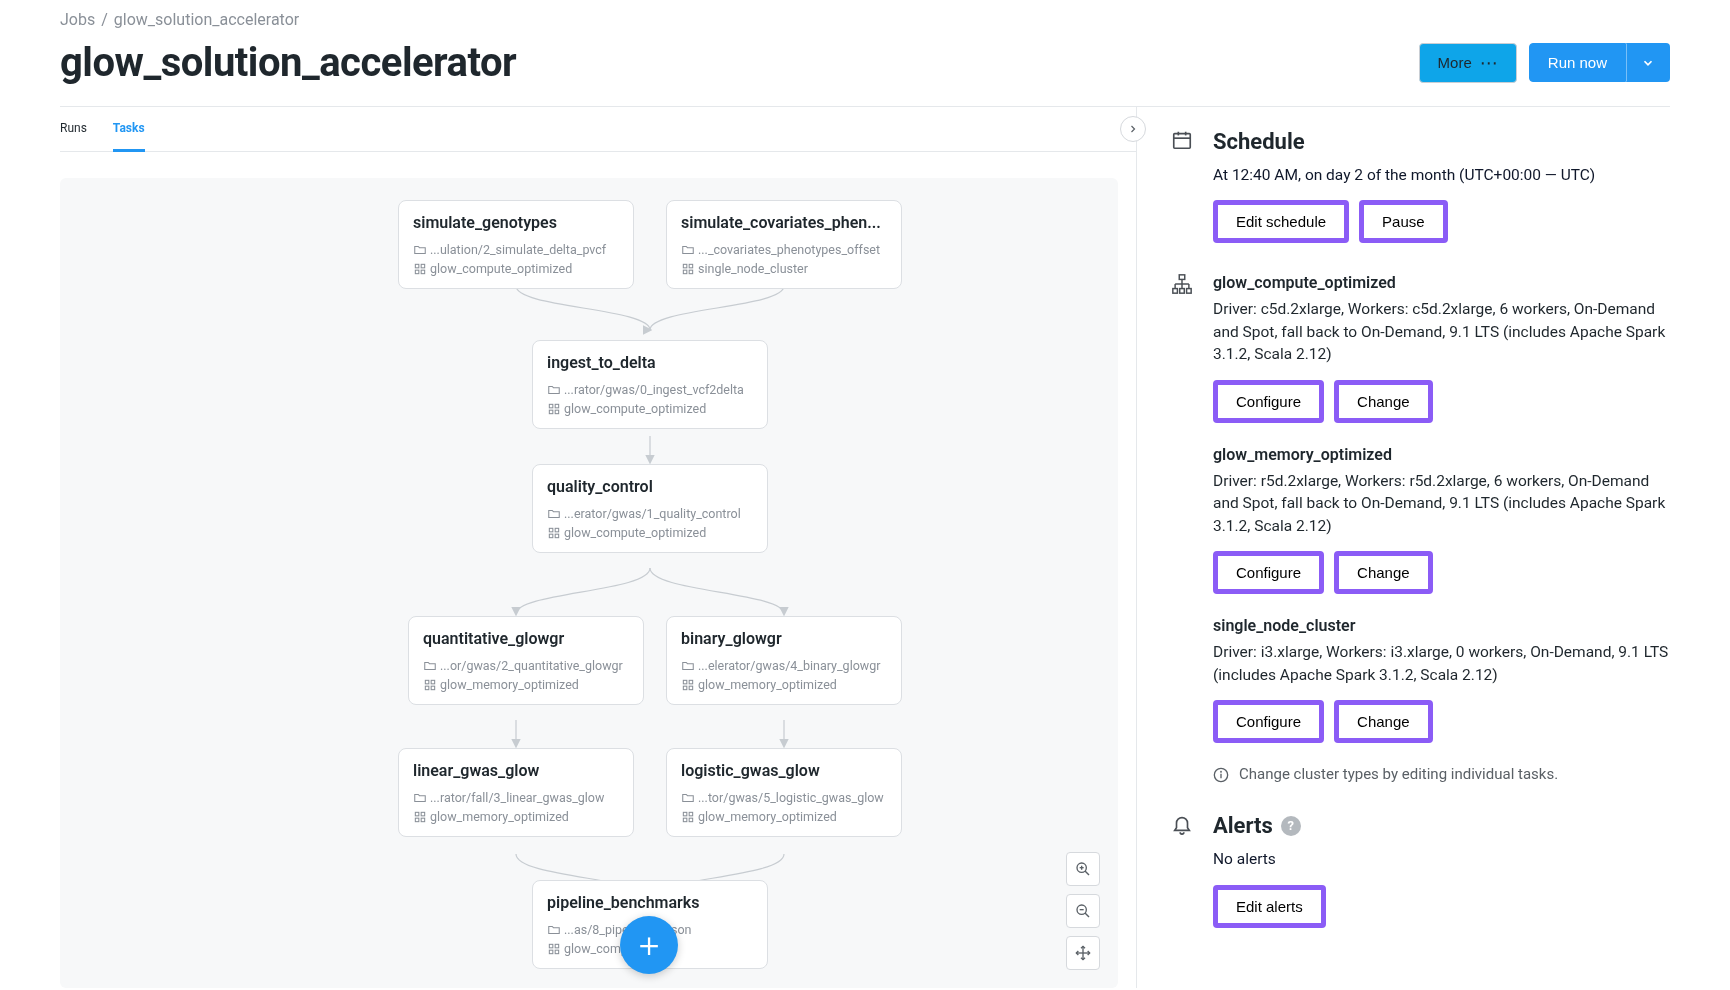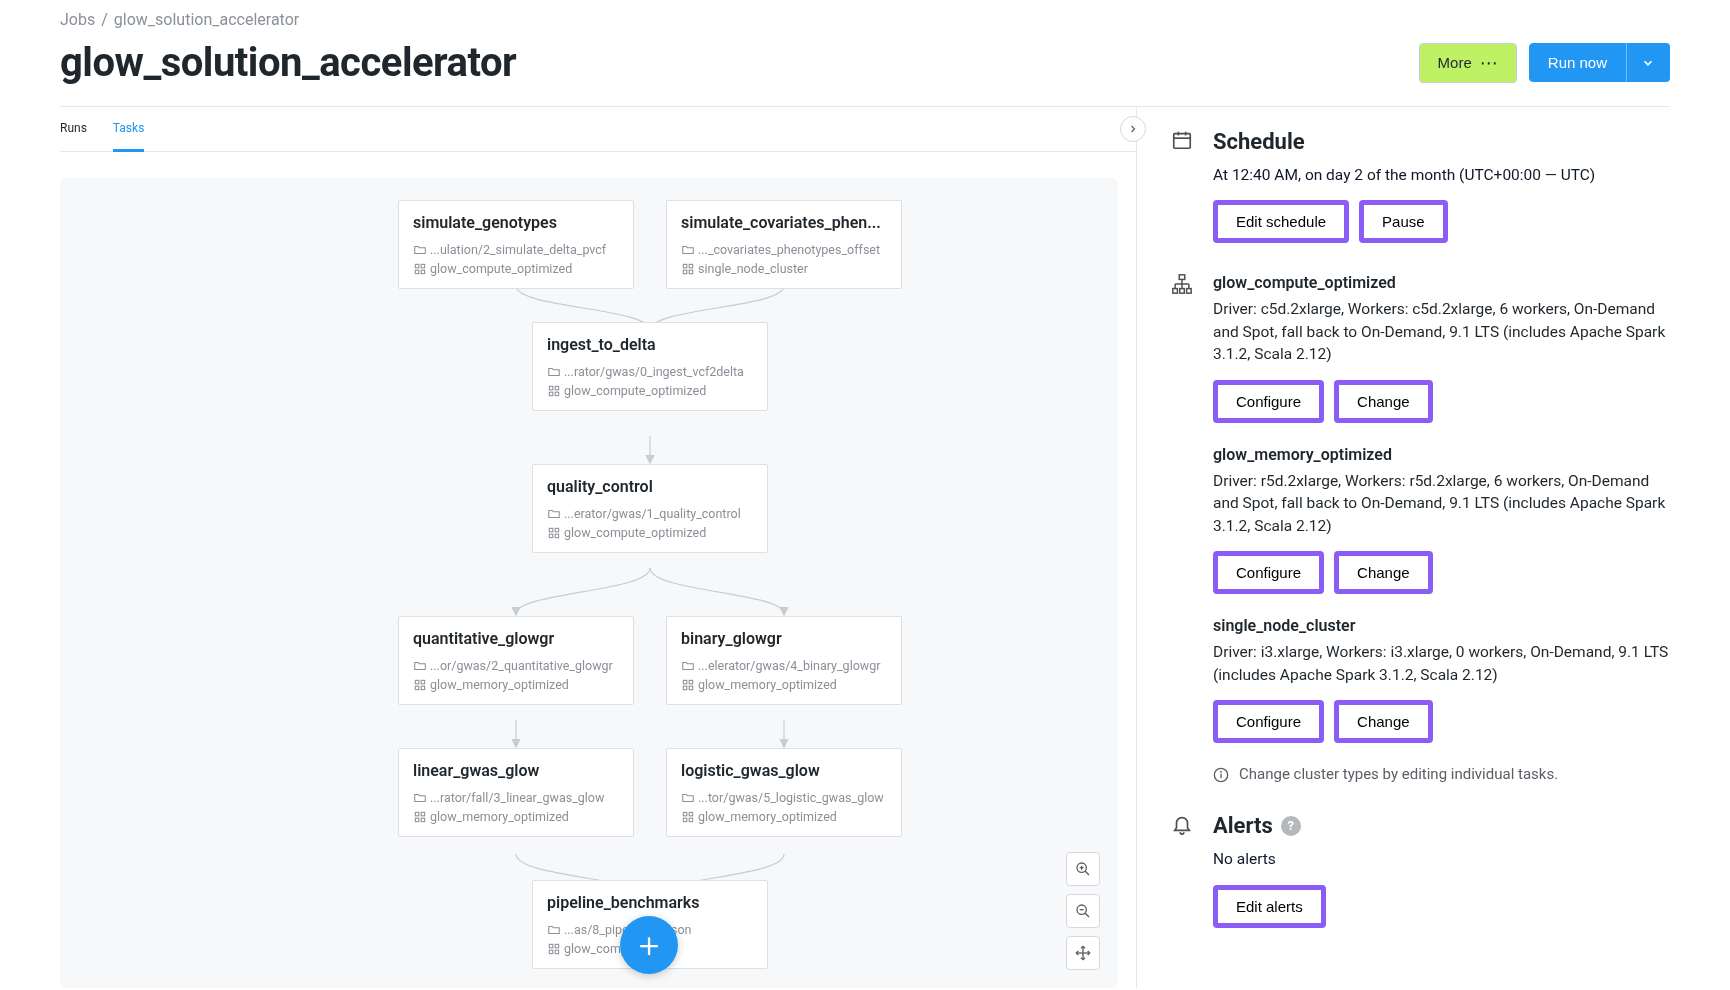--- a/index.html
+++ b/index.html
@@ -32,21 +32,21 @@
     }
     .page-title {
       font-size: 40px;
       font-weight: 700;
       color: #1f272d;
       letter-spacing: -0.5px;
     }
     .header-actions { display: flex; gap: 12px; align-items: center; }
     .btn {
       border: 1px solid #c9ced4;
-      background: #bef264;
+      background: #0ea5e9;
       border-radius: 4px;
       padding: 10px 18px;
       cursor: pointer;
       font-size: 15px;
       color: #1f272d;
       display: inline-flex;
       align-items: center;
       gap: 8px;
     }
     .btn-primary {
@@ -75,21 +75,21 @@
     .tab {
       padding-bottom: 14px;
       font-size: 12px;
       color: #1f272d;
       cursor: pointer;
     }
     .tab.active {
       color: #2196f3;
       border-bottom: 3px solid #2196f3;
       margin-bottom: -1px;
-      font-weight: 400;
+      font-weight: 700;
     }
     .collapse-handle {
       position: absolute;
       right: -10px;
       top: 50%;
       transform: translateY(-50%);
       width: 26px; height: 26px;
       border: 1px solid #d6d9dd;
       border-radius: 50%;
       background: #fff;
@@ -105,21 +105,21 @@
       position: relative;
       height: 810px;
       width: 1058px;
     }
     .graph-inner { position: relative; width: 100%; height: 100%; }
     svg.edges { position: absolute; inset: 0; width: 100%; height: 100%; pointer-events: none; }
     .task-node {
       position: absolute;
       background: #fff;
       border: 1px solid #dcdfe3;
-      border-radius: 2px;
+      border-radius: 8px;
       width: 236px;
       padding: 12px 14px 12px;
       cursor: pointer;
     }
     .task-name { font-weight: 600; font-size: 16px; margin-bottom: 10px; }
     .task-meta {
       font-size: 12.5px;
       color: #8a9098;
       display: flex; align-items: center; gap: 3px;
       margin-top: 4px;
@@ -283,21 +283,21 @@
                     <rect x="4" y="4" width="6" height="6"></rect>
                     <rect x="14" y="4" width="6" height="6"></rect>
                     <rect x="4" y="14" width="6" height="6"></rect>
                     <rect x="14" y="14" width="6" height="6"></rect>
                   </svg>
                 </span>
                 <span>single_node_cluster</span>
               </div>
           </div>
 
-          <div class="task-node" style="left:472px;top:144px">
+          <div class="task-node" style="left:472px;top:162px">
             <div class="task-name">ingest_to_delta</div>
             <div class="task-meta">
                 <span class="icon-sm">
                   <svg viewBox="0 0 24 24" fill="none" stroke="#8a9098" stroke-width="1.8">
                     <path d="M3 6h6l2 2h10v10H3z"></path>
                   </svg>
                 </span>
                 <span>...rator/gwas/0_ingest_vcf2delta</span>
               </div>
             <div class="task-meta">
@@ -329,21 +329,21 @@
                     <rect x="4" y="4" width="6" height="6"></rect>
                     <rect x="14" y="4" width="6" height="6"></rect>
                     <rect x="4" y="14" width="6" height="6"></rect>
                     <rect x="14" y="14" width="6" height="6"></rect>
                   </svg>
                 </span>
                 <span>glow_compute_optimized</span>
               </div>
           </div>
 
-          <div class="task-node" style="left:338px;top:438px">
+          <div class="task-node" style="left:348px;top:438px">
             <div class="task-name">quantitative_glowgr</div>
             <div class="task-meta">
                 <span class="icon-sm">
                   <svg viewBox="0 0 24 24" fill="none" stroke="#8a9098" stroke-width="1.8">
                     <path d="M3 6h6l2 2h10v10H3z"></path>
                   </svg>
                 </span>
                 <span>...or/gwas/2_quantitative_glowgr</span>
               </div>
             <div class="task-meta">

